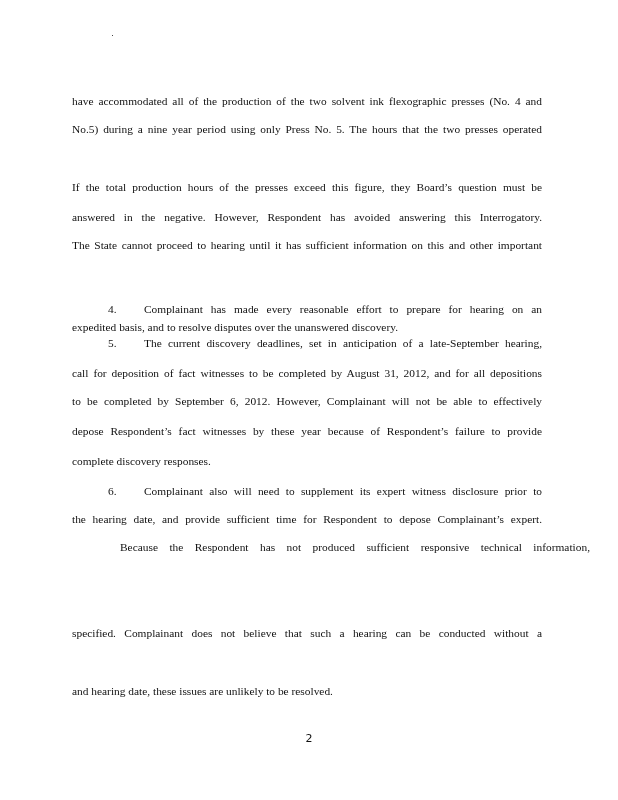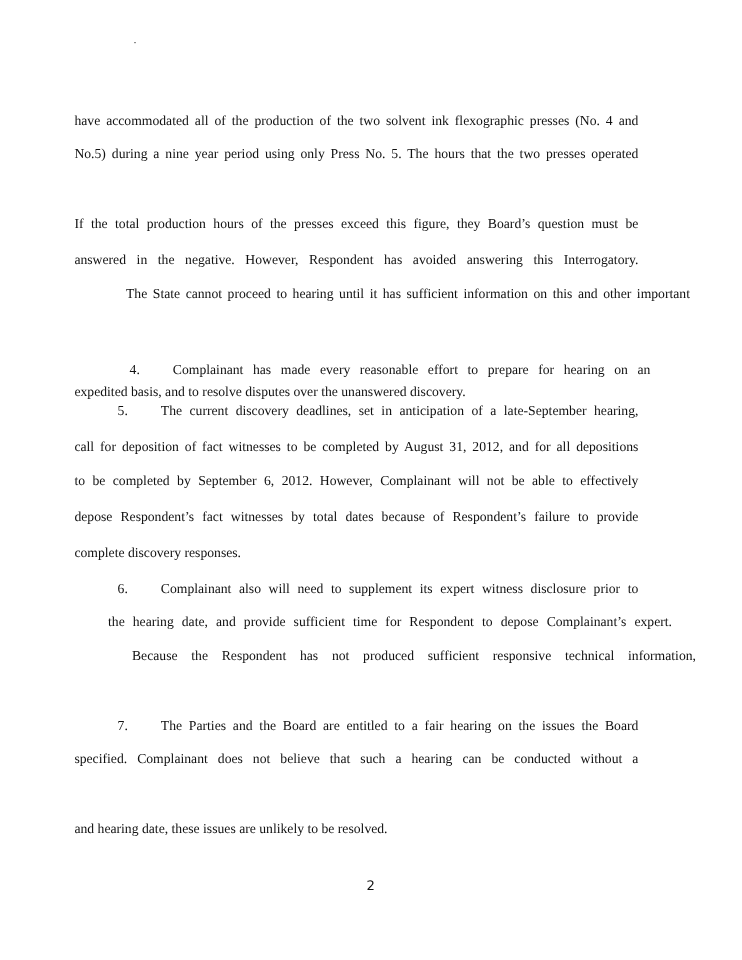--- a/index.html
+++ b/index.html
@@ -3,61 +3,58 @@
   <meta charset="utf-8">
   <style>
     html, body { margin: 0; padding: 0; background: #ffffff; }
     body { width: 618px; height: 800px; position: relative; overflow: hidden; }
     .page {
       position: absolute; left: 0; top: 0; width: 618px; height: 800px; background: #fff;
       font-family: "Liberation Serif", "DejaVu Serif", serif; color: #111;
     }
     .speck { position: absolute; left: 112px; top: 35px; width: 1px; height: 1px; background: #444; }
     .line {
-      position: absolute; left: 62px; width: 470px; font-size: 11.4px; line-height: 14px;
+      position: absolute; left: 72px; width: 470px; font-size: 11.4px; line-height: 14px;
       white-space: nowrap; text-align: justify; text-align-last: justify;
     }
     .line.last { text-align-last: left; }
     .num { display: inline-block; width: 36px; margin-left: 36px; }
     .pagenum {
       position: absolute; left: 0; width: 618px; top: 732px; text-align: center;
       font-family: "DejaVu Sans", sans-serif; font-size: 11px;
     }
   </style>
 </head>
 <body>
 
 <div class="page">
   <div class="speck"></div>
 
   <div class="line" style="top: 94px;">have accommodated all of the production of the two solvent ink flexographic presses (No. 4 and</div>
   <div class="line" style="top: 122px;">No.5) during a nine year period using only Press No. 5.   The hours that the two presses operated</div>
   <div class="line" style="top: 180px;">If the total production hours of the presses exceed this figure, they Board’s question must be</div>
   <div class="line" style="top: 210px;">answered in the negative.    However, Respondent has avoided answering this Interrogatory.</div>
-  <div class="line" style="top: 238px; margin-left: 43px;">The State cannot proceed to hearing until it has sufficient information on this and other important</div>
+  <div class="line" style="top: 238px;">The State cannot proceed to hearing until it has sufficient information on this and other important</div>
 
   <div class="line" style="top: 302px; left: 72px;">
     <span class="num">4.</span><span>Complainant has made every reasonable effort to prepare for hearing on an</span>
   </div>
   <div class="line last" style="top: 320px;">expedited basis, and to resolve disputes over the unanswered discovery.</div>
 
   <div class="line" style="top: 336px;">
     <span class="num">5.</span><span>The current discovery deadlines, set in anticipation of a late-September hearing,</span>
   </div>
   <div class="line" style="top: 366px;">call for deposition of fact witnesses to be completed by August 31, 2012, and for all depositions</div>
   <div class="line" style="top: 394px;">to be completed by September 6, 2012.   However, Complainant will not be able to effectively</div>
-  <div class="line" style="top: 424px;">depose Respondent’s fact witnesses by total dates because of Respondent’s failure to provide</div>
+  <div class="line" style="top: 424px;">depose Respondent’s fact witnesses by these year because of Respondent’s failure to provide</div>
   <div class="line last" style="top: 454px;">complete discovery responses.</div>
 
   <div class="line" style="top: 484px;">
     <span class="num">6.</span><span>Complainant also will need to supplement its expert witness disclosure prior to</span>
   </div>
-  <div class="line" style="top: 512px; margin-left: 28px;">the hearing date, and provide sufficient time for Respondent to depose Complainant’s expert.</div>
+  <div class="line" style="top: 512px;">the hearing date, and provide sufficient time for Respondent to depose Complainant’s expert.</div>
   <div class="line" style="top: 540px; margin-left: 48px;">Because the Respondent has not produced sufficient responsive technical information,</div>
 
-  <div class="line" style="top: 598px;">
-    <span class="num">7.</span><span>The Parties and the Board are entitled to a fair hearing on the issues the Board</span>
-  </div>
   <div class="line" style="top: 626px;">specified.   Complainant does not believe that such a hearing can be conducted without a</div>
   <div class="line last" style="top: 684px;">and hearing date, these issues are unlikely to be resolved.</div>
 
   <div class="pagenum">2</div>
 </div>
 
 </body></html>

